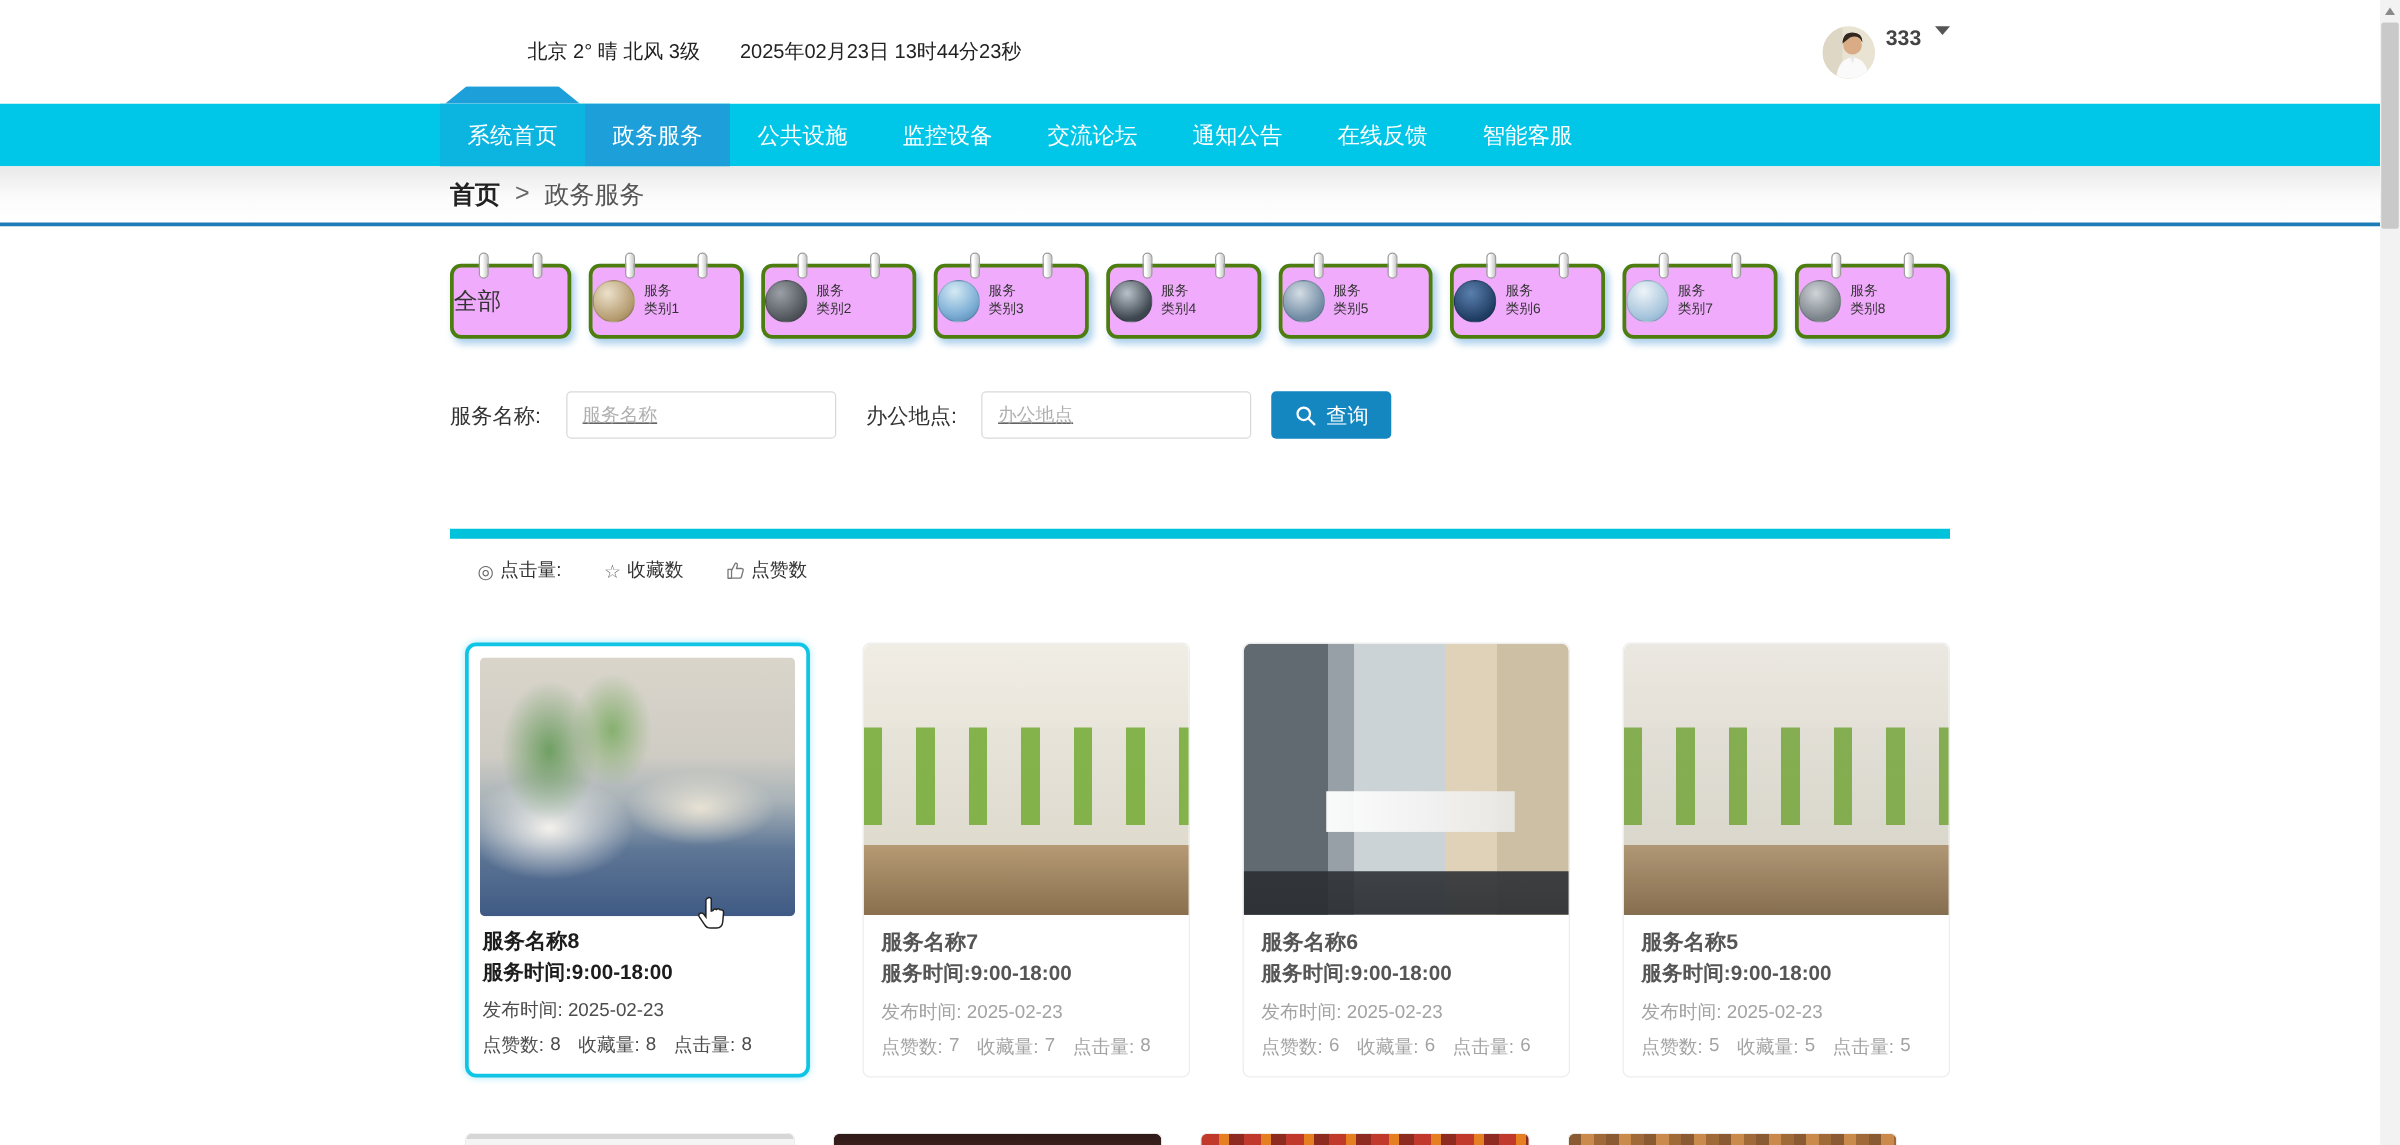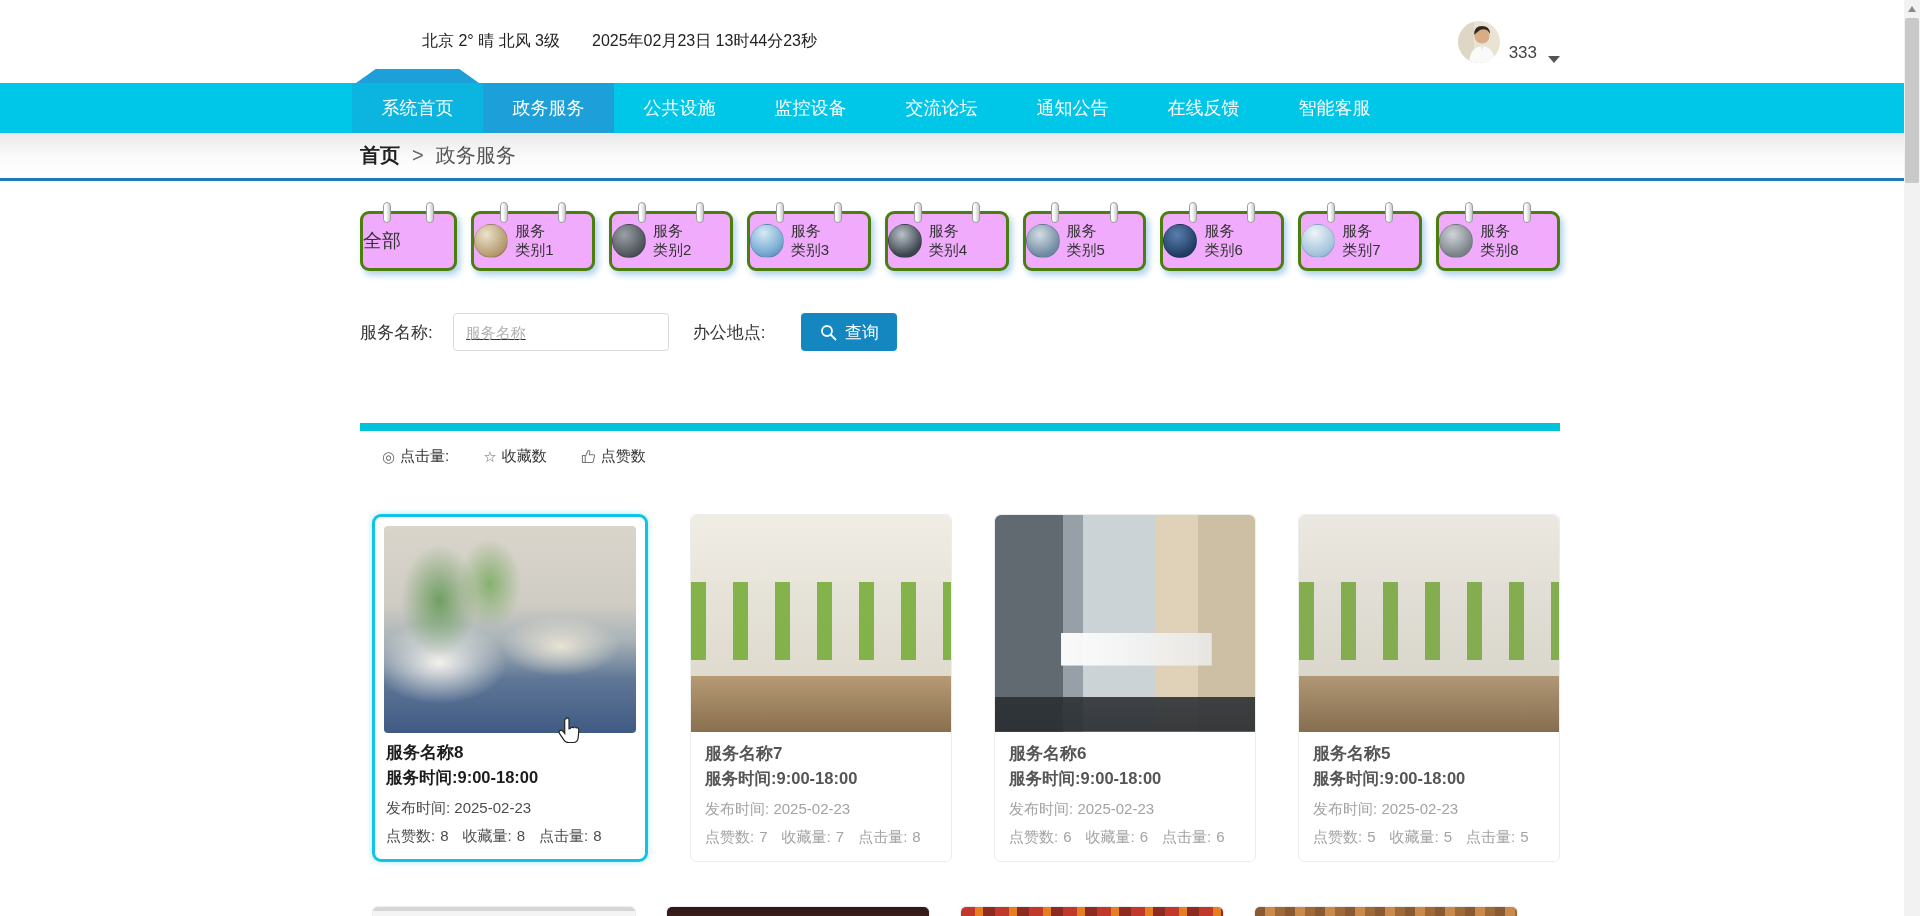--- a/index.html
+++ b/index.html
@@ -8,29 +8,29 @@
   .page { position:relative; width:1920px; height:916px; }
 
   
   .header { height:83px; background:#fff; }
   .wrap { width:1200px; margin:0 auto; }
   .header-inner { display:flex; align-items:center; height:83px; }
   .site-title { font-size:23px; font-weight:bold; color:#1a1a1a; letter-spacing:1px; }
   .weather { font-size:16px; color:#222; margin-left:62px; }
   .datetime { font-size:16px; color:#222; margin-left:32px; }
   .header-spacer { flex:1; }
-  .user-box { display:flex; align-items:flex-end; gap:9px; }
+  .user-box { display:flex; align-items:flex-start; gap:9px;font-weight:bold; }
   .avatar { width:42px; height:42px; border-radius:50%; overflow:hidden; background:#ece7db; }
   .user-name { font-size:17px; color:#444; }
   .caret-down { width:0; height:0; border-left:6px solid transparent; border-right:6px solid transparent; border-top:7px solid #555; margin-left:2px; }
 
   
   .nav { height:50px; background:#00c6e8; width:1904px; }
   .nav-inner { display:flex; height:50px; }
-  .tab { width:131px; height:50px; display:flex; align-items:center; justify-content:center;
+  .tab { width:116px; height:50px; display:flex; align-items:center; justify-content:center;
          color:#fff; font-size:18px; cursor:pointer; position:relative; }
   .tab-home { background:#0cb5e0; }
   .tab-home::before { content:""; position:absolute; top:-14px; left:4px; right:4px; height:14px;
          background:#1d9fd9; clip-path:polygon(0 100%,16% 0,84% 0,100% 100%); }
   .tab-active { background:#1d9fd9; }
 
   
   .breadcrumb-bar { height:48px; background:linear-gradient(180deg,#e9e9e9 0%,#fbfbfb 55%,#ffffff 100%);
          border-bottom:3px solid #1d7cb5; }
   .breadcrumb { display:flex; align-items:center; height:45px; font-size:20px; gap:12px; }
@@ -50,21 +50,21 @@
   .pin-l { left:22%; } .pin-r { right:22%; }
   .cat-ic { width:34px; height:34px; border-radius:50%; flex:0 0 34px; border:1px solid rgba(0,0,0,.12); }
   .ic1{background:radial-gradient(circle at 35% 30%,#ece1cb,#b49a6e 70%,#8a7350);}
   .ic2{background:radial-gradient(circle at 35% 30%,#9aa0a6,#4a4f55 75%);}
   .ic3{background:radial-gradient(circle at 40% 25%,#d5eaf4,#7fb0d6 60%,#4f7fae);}
   .ic4{background:radial-gradient(circle at 40% 30%,#b9c2c9,#3d464e 70%);}
   .ic5{background:radial-gradient(circle at 40% 30%,#d4dde4,#6f8aa3 70%);}
   .ic6{background:radial-gradient(circle at 40% 30%,#5a7fae,#1d3a5f 75%);}
   .ic7{background:radial-gradient(circle at 40% 25%,#eef4f8,#a9c6dd 65%,#7da7c9);}
   .ic8{background:radial-gradient(circle at 40% 30%,#cfd4d8,#7b838a 70%);}
-  .cat-label { font-size:15px; color:#333; line-height:1.25; text-align:left; }
+  .cat-label { font-size:11px; color:#333; line-height:1.25; text-align:left; }
 
   
   .search-row { display:flex; align-items:center; margin-top:42px; }
   .search-label { font-size:17px; color:#333; margin-right:20px; }
   .search-input { width:216px; height:38px; border:1px solid #d9d9d9; border-radius:4px; padding:0 12px;
         font-size:15px; color:#333; outline:none;text-decoration:underline; }
   .search-input::placeholder { color:#b0b0b0; }
   .gap2 { margin-left:24px; }
   .query-btn { margin-left:16px; width:96px; height:38px; background:#1487c1; border:none; border-radius:4px;
         color:#fff; font-size:17px; display:flex; align-items:center; justify-content:center; gap:8px; cursor:pointer; }
@@ -281,20 +281,21 @@
           </span>
         </div>
       </div>
   </div>
 
   <div class="wrap">
     <div class="search-row">
       <span class="search-label">服务名称:</span>
       <input class="search-input" type="text" placeholder="服务名称" style="">
       <span class="search-label gap2">办公地点:</span>
+      <input class="search-input" type="text" placeholder="办公地点" style="">
       <button class="query-btn">
         <svg width="17" height="17" viewBox="0 0 17 17">
           <circle cx="7" cy="7" r="5" fill="none" stroke="#fff" stroke-width="1.8"></circle>
           <line x1="11" y1="11" x2="15.5" y2="15.5" stroke="#fff" stroke-width="1.8" stroke-linecap="round"></line>
         </svg>
         <span>查询</span>
       </button>
     </div>
   </div>
 

